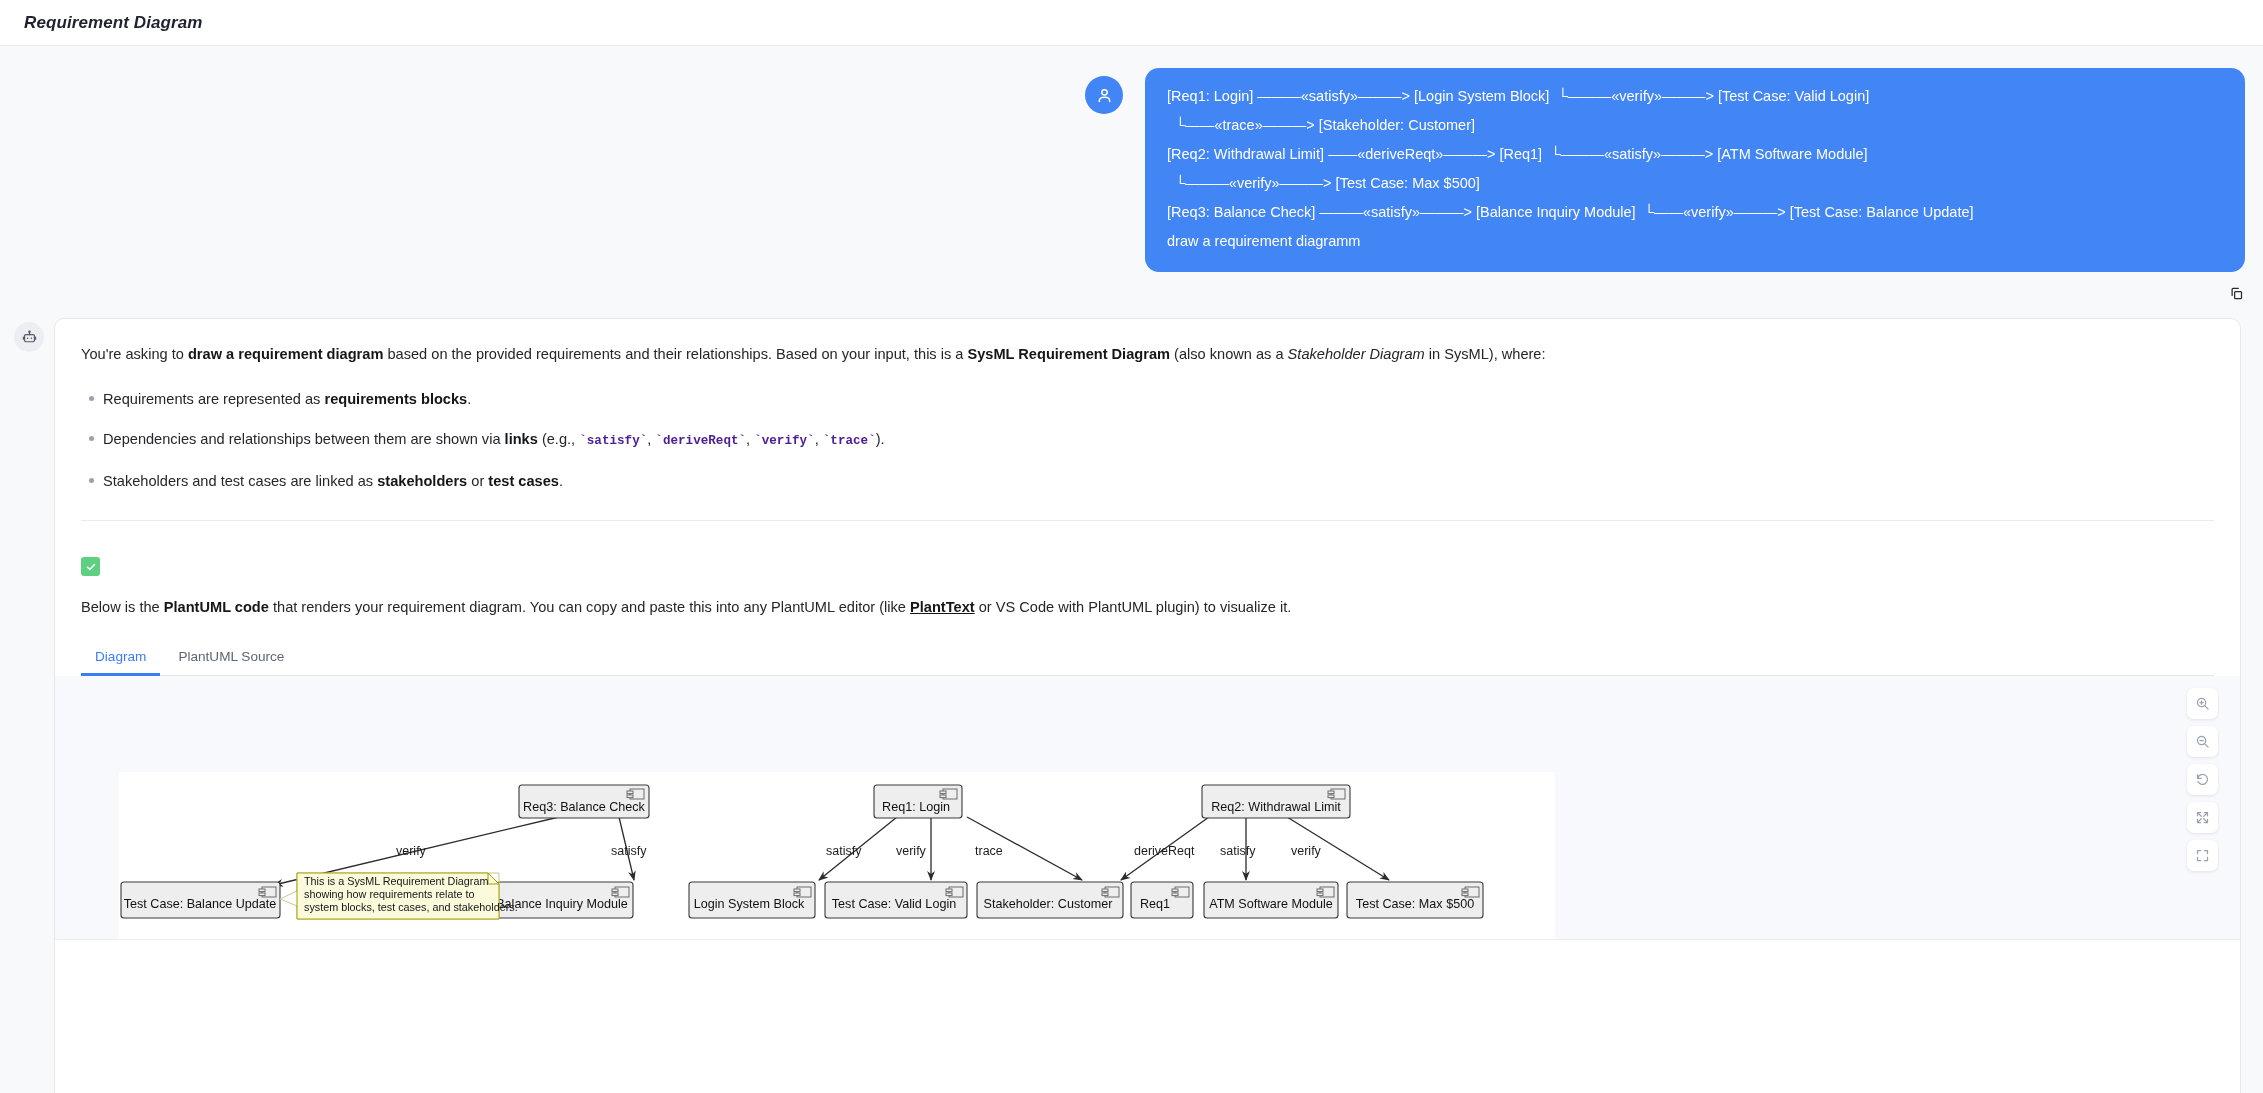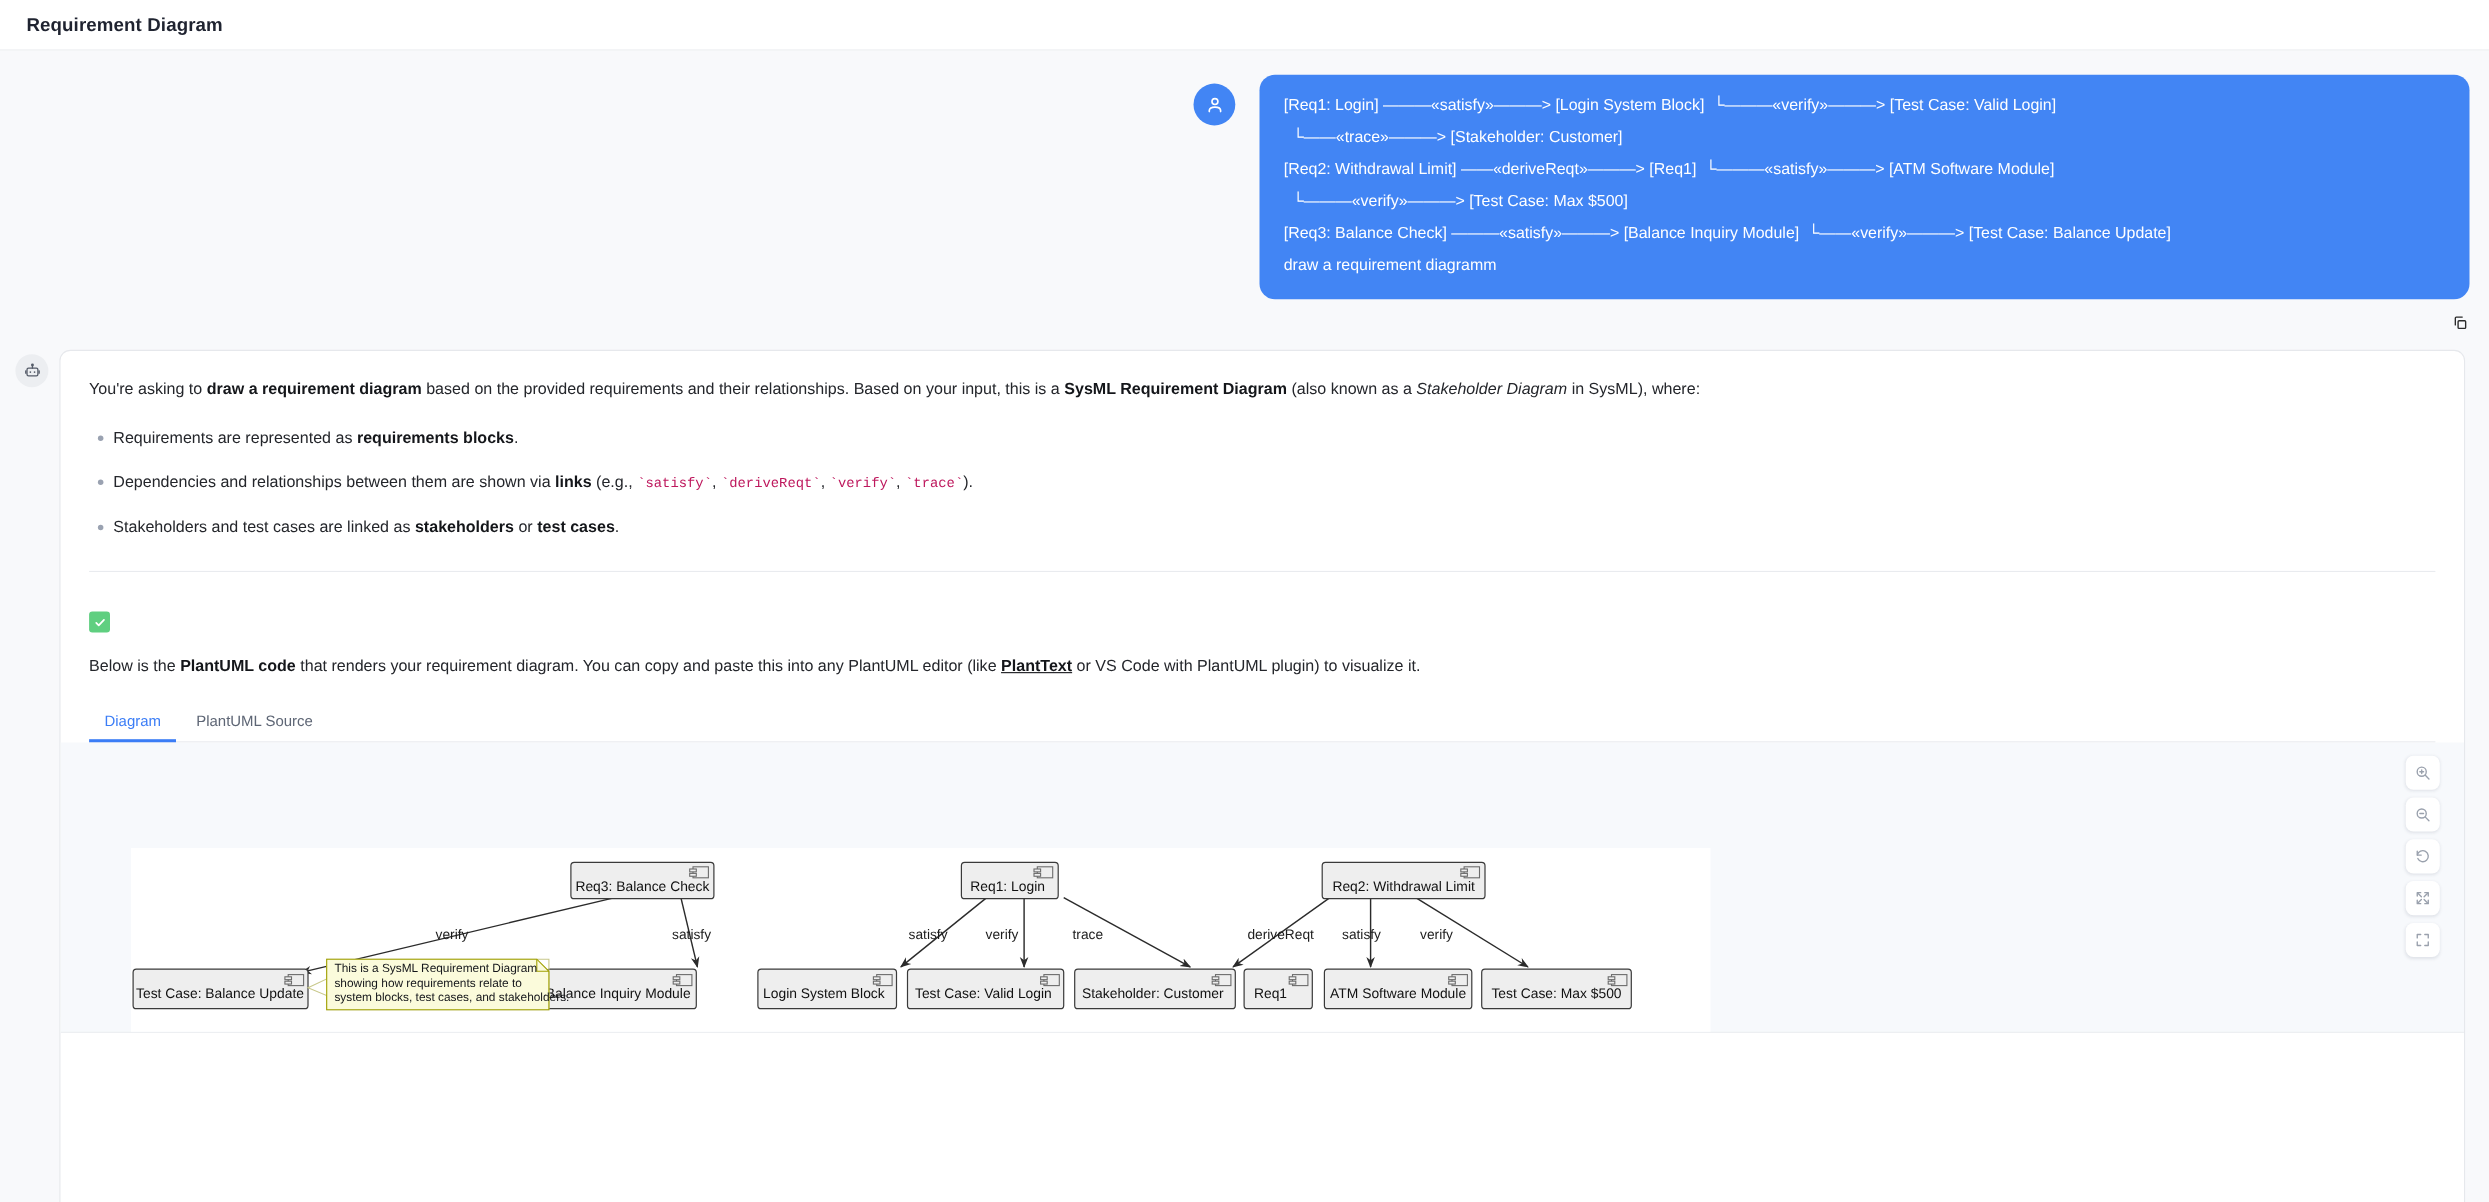--- a/index.html
+++ b/index.html
@@ -18,20 +18,21 @@
     border-bottom: 1px solid #e8eaed;
     display: flex;
     align-items: center;
     padding: 0 24px;
   }
   .app-title {
     font-size: 17px;
     font-weight: 700;
     color: #1f2330;
     letter-spacing: .1px;
+    font-style: italic;
   }
 
   
   .chat-canvas {
     position: relative;
     height: 1047px;
     background: #f8f9fb;
     overflow: hidden;
   }
 
@@ -128,22 +129,22 @@
     position: absolute;
     left: -14px; top: 8px;
     width: 5px; height: 5px;
     border-radius: 50%;
     background: #9aa2b1;
   }
   ul.bullets li b { font-weight: 700; color: #14161a; }
   code.inline {
     font-family: "Liberation Mono", monospace;
     font-size: 12.6px;
-    font-weight: 400;
-    color: #be185d;
+    font-weight: 700;
+    color: #4c1d95;
   }
 
   hr.divider {
     border: none;
     border-top: 1px solid #e9ebef;
     margin: 28px 0 0 0;
   }
 
   .section-title {
     display: flex;

